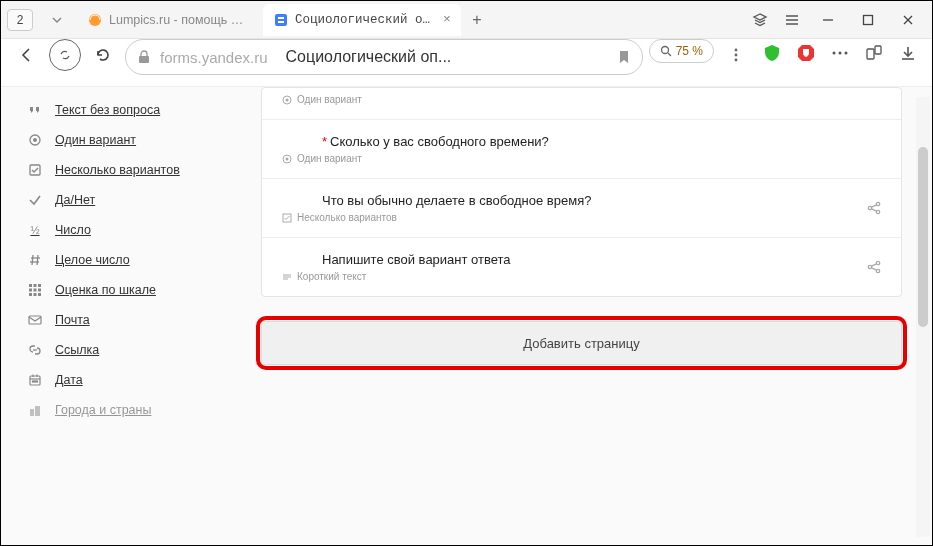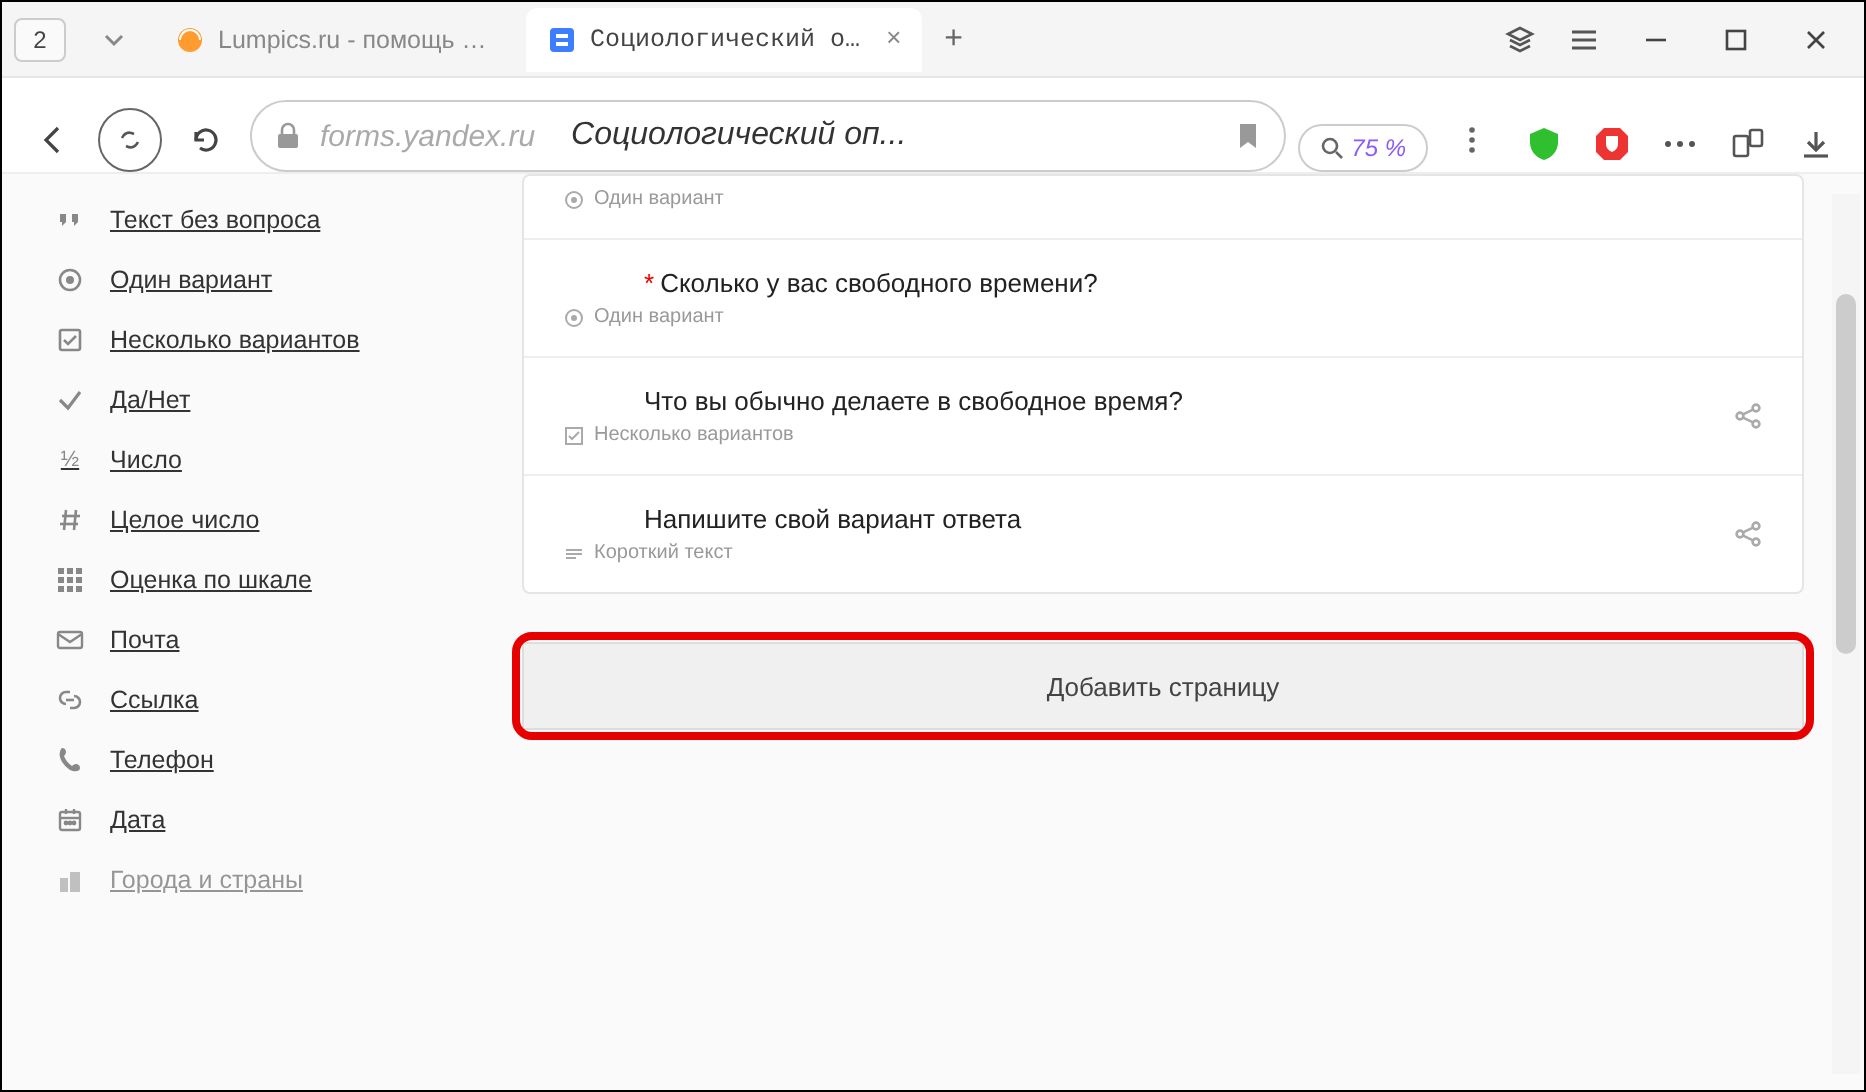--- a/index.html
+++ b/index.html
@@ -57,27 +57,26 @@
   width: 24px; height: 24px; display:flex;align-items:center;justify-content:center;
   font-size: 16px; color: #666; border-radius:4px;
 }
 .spacer { flex: 1; }
 .win-ctrl { display:flex;align-items:center;justify-content:center; width:36px; height:28px; color:#444; }
 .win-ctrl svg { width:12px; height:12px; }
 .tab-strip .library-icon, .tab-strip .menu-icon { width:28px; height:28px; display:flex;align-items:center;justify-content:center; color:#555; }
 
 
 .address-row {
-  display:flex; align-items:flex-end;
+  display:flex; align-items:flex-start;
   height: 48px;
   padding: 0 10px;
   gap: 6px;
   background:#fff;
   border-bottom: 1px solid #eee;
-  font-style: italic;
 }
 .addr-btn {
   width: 32px; height: 32px; display:flex;align-items:center;justify-content:center;
   border-radius:50%;
   color:#444;
 }
 .addr-round {
   width: 32px; height:32px; border:1.5px solid #666; border-radius:50%; display:flex;align-items:center;justify-content:center;
 }
 .url-bar {
@@ -92,21 +91,21 @@
   font-size: 14px;
 }
 .url-bar .lock { color:#888; }
 .url-bar .domain { color:#aaa; font-size:15px; }
 .url-bar .page-title { color:#333; font-size:16px; margin-left: 8px; }
 .url-bar .bookmark { color:#999; }
 .zoom-pill {
   display:flex; align-items:center; gap:4px;
   border:1px solid #ccc; border-radius: 16px;
   padding: 4px 10px;
-  font-size: 12px; color:#8b5cf6;
+  font-size: 12px; color:#a16207;
 }
 .toolbar-icon { width:28px; height:28px; display:flex;align-items:center;justify-content:center; }
 .shield-green svg { color:#2fbf2f; }
 .adblock-red svg { color:#e33; }
 
 
 .content {
   display:flex;
   height: calc(546px - 38px - 48px);
   background: #fafafa;
@@ -416,28 +415,20 @@
     </div>
     <div class="sidebar-item">
       <span class="si-icon">
           <svg width="14" height="14" viewBox="0 0 14 14" fill="none" stroke="#888" stroke-width="1.3">
             <path d="M5 9 A3 3 0 0 1 5 3 L7 3"></path>
             <path d="M9 5 A3 3 0 0 1 9 11 L7 11"></path>
             <line x1="5" y1="7" x2="9" y2="7"></line>
           </svg>
         </span>
       <span>Ссылка</span>
-    </div>
-    <div class="sidebar-item">
-      <span class="si-icon">
-          <svg width="14" height="14" viewBox="0 0 14 14" fill="#888">
-            <path d="M3 1 C3 1 5 1 5 3 C5 4 4 5 4 5 C4 5 5 8 8 10 C8 10 9 9 10 9 C12 9 12 11 12 11 C12 13 9 13 7 12 C4 10 1 6 2 3 C2 2 3 1 3 1 Z"></path>
-          </svg>
-        </span>
-      <span>Телефон</span>
     </div>
     <div class="sidebar-item">
       <span class="si-icon">
           <svg width="14" height="14" viewBox="0 0 14 14" fill="none" stroke="#888" stroke-width="1.2">
             <rect x="2" y="3" width="10" height="9" rx="1"></rect>
             <line x1="2" y1="6" x2="12" y2="6"></line>
             <line x1="5" y1="1.5" x2="5" y2="4"></line>
             <line x1="9" y1="1.5" x2="9" y2="4"></line>
             <circle cx="5" cy="8.5" r="0.6" fill="#888"></circle>
             <circle cx="7" cy="8.5" r="0.6" fill="#888"></circle>

